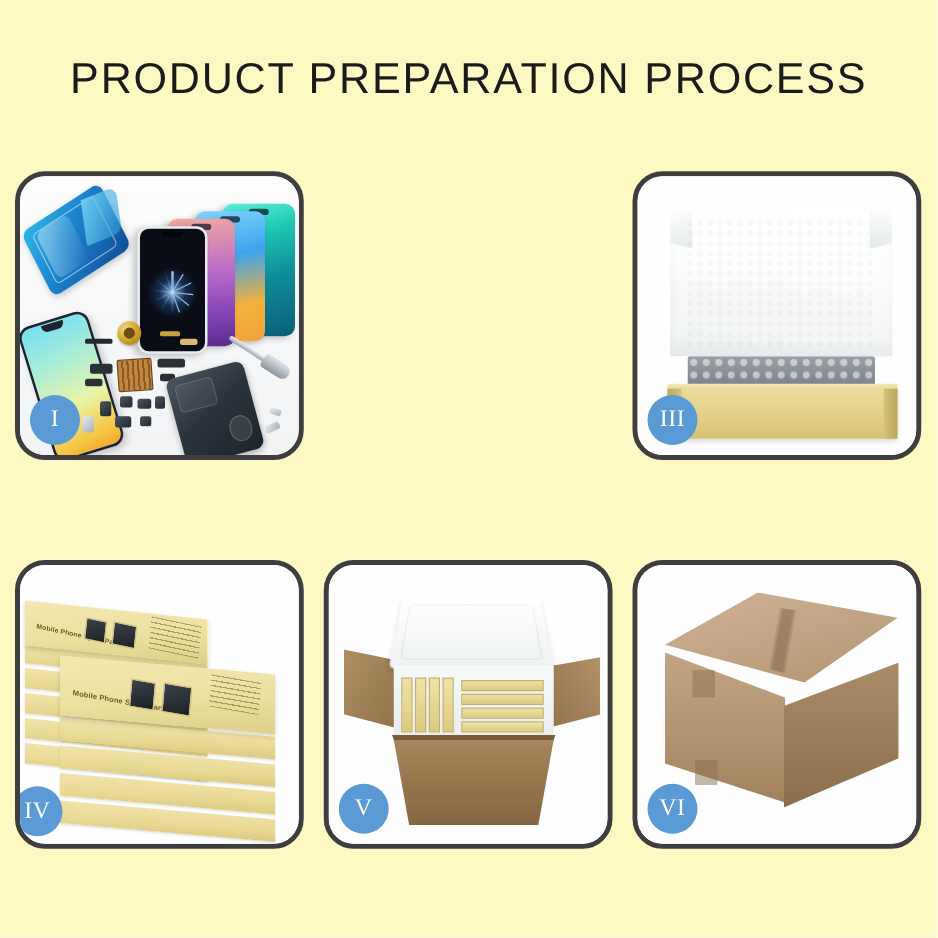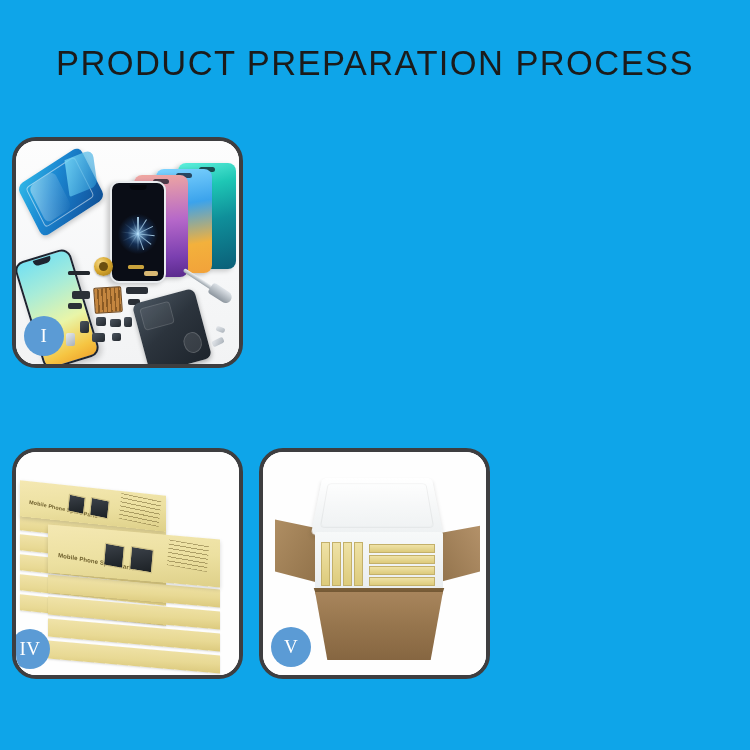--- a/index.html
+++ b/index.html
@@ -10,21 +10,21 @@
     height: 750px;
     background: #ffffff;
     font-family: "Liberation Sans", sans-serif;
     overflow: hidden;
   }
 
   #infographic {
     position: relative;
     width: 750px;
     height: 750px;
-    background: #0ea5e9;
+    background: #fef9c3;
   }
 
   
   .header {
     position: absolute;
     top: 0; left: 0;
     width: 750px;
     height: 128px;
     text-align: center;
   }
@@ -549,20 +549,32 @@
 
         <div class="driver">
           <span class="shaft"></span>
           <span class="grip"></span>
         </div>
       </div>
       <div class="badge">I</div>
     </div>
 
 
+    <div class="panel r0 c2">
+      <div class="scene">
+        <div class="p3-bg"></div>
+        <div class="foamlid">
+          <div class="foamtex"></div>
+        </div>
+        <div class="p3-grayfill"></div>
+        <div class="p3-rim"></div>
+        <div class="p3-boxfront"></div>
+      </div>
+      <div class="badge">III</div>
+    </div>
 
     <div class="panel r1 c0">
       <div class="scene">
         <div class="p4-bg"></div>
         <div class="stack">
 
           <div class="kbox" style="left:2px;  top:52px;  width:146px; height:16px; transform:skewY(6deg);"></div>
           <div class="kbox" style="left:2px;  top:72px;  width:146px; height:16px; transform:skewY(6deg);"></div>
           <div class="kbox" style="left:2px;  top:92px;  width:146px; height:16px; transform:skewY(6deg);"></div>
           <div class="kbox" style="left:2px;  top:112px; width:146px; height:16px; transform:skewY(6deg);"></div>
@@ -606,15 +618,27 @@
           <span class="ybox" style="left:54px; top:23px; width:66px; height:9px;"></span>
           <span class="ybox" style="left:54px; top:34px; width:66px; height:9px;"></span>
           <span class="ybox" style="left:54px; top:45px; width:66px; height:9px;"></span>
         </div>
         <div class="cartonlip"></div>
         <div class="cartonfront"></div>
       </div>
       <div class="badge">V</div>
     </div>
 
+    <div class="panel r1 c2">
+      <div class="scene">
+        <div class="p6-bg"></div>
+        <div class="ctn-top"></div>
+        <div class="ctn-seam"></div>
+        <div class="ctn-left"></div>
+        <div class="ctn-right"></div>
+        <div class="ctn-tape" style="left:44px; top:84px; width:18px; height:22px;"></div>
+        <div class="ctn-tape" style="left:46px; top:156px; width:18px; height:20px;"></div>
+      </div>
+      <div class="badge">VI</div>
+    </div>
 
   </div>
 </div>
 
 </body></html>

